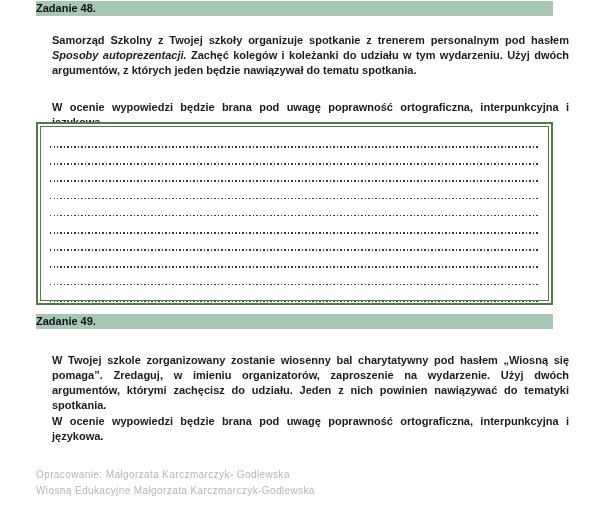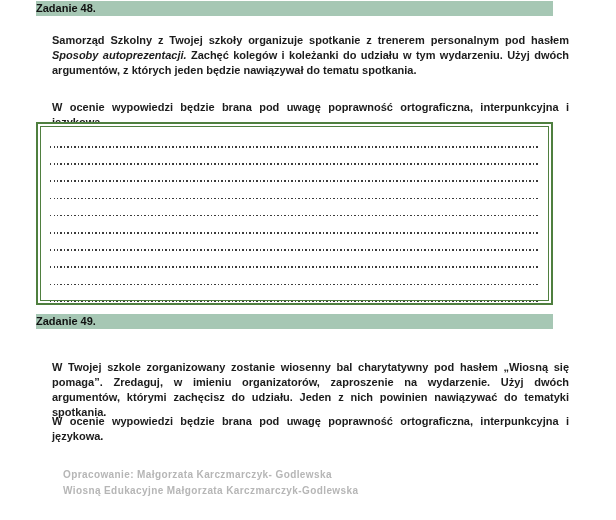--- a/index.html
+++ b/index.html
@@ -31,21 +31,21 @@
   }
   .dotline { position:relative; height:17.2px; }
   .dotline::after {
     content:""; position:absolute; left:0; right:0; bottom:2.5px; height:1.6px;
     background:repeating-linear-gradient(90deg,#3b3b3b 0 1.3px,transparent 1.3px 3.5px);
   }
 
   .footer-block {
     position:absolute; left:36px; top:467px;
     font-size:10px; line-height:16px; color:#b6b6b6;
-    letter-spacing:0.4px; font-weight:700;margin-left:27px;
+    letter-spacing:0.4px; font-weight:400;
   }
 </style>
 </head>
 <body>
 
 <div class="page">
 
   <div class="task-bar" style="top:1px">
     <span>Zadanie 48.</span>
   </div>
@@ -66,21 +66,21 @@
       <div class="dotline"></div>
       <div class="dotline"></div>
       <div class="dotline"></div>
     </div>
   </div>
 
   <div class="task-bar" style="top:314px">
     <span>Zadanie 49.</span>
   </div>
 
-  <p class="body-para" style="top:344px">W Twojej szkole zorganizowany zostanie wiosenny bal charytatywny pod hasłem „Wiosną się pomaga”. Zredaguj, w imieniu organizatorów, zaproszenie na wydarzenie. Użyj dwóch argumentów, którymi zachęcisz do udziału. Jeden z nich powinien nawiązywać do tematyki spotkania.</p>
+  <p class="body-para" style="top:337px">W Twojej szkole zorganizowany zostanie wiosenny bal charytatywny pod hasłem „Wiosną się pomaga”. Zredaguj, w imieniu organizatorów, zaproszenie na wydarzenie. Użyj dwóch argumentów, którymi zachęcisz do udziału. Jeden z nich powinien nawiązywać do tematyki spotkania.</p>
 
   <p class="body-para" style="top:398px">W ocenie wypowiedzi będzie brana pod uwagę poprawność ortograficzna, interpunkcyjna i językowa.</p>
 
   <div class="footer-block">
     <div>Opracowanie: Małgorzata Karczmarczyk- Godlewska</div>
     <div>Wiosną Edukacyjne Małgorzata Karczmarczyk-Godlewska</div>
   </div>
 
 </div>
 

